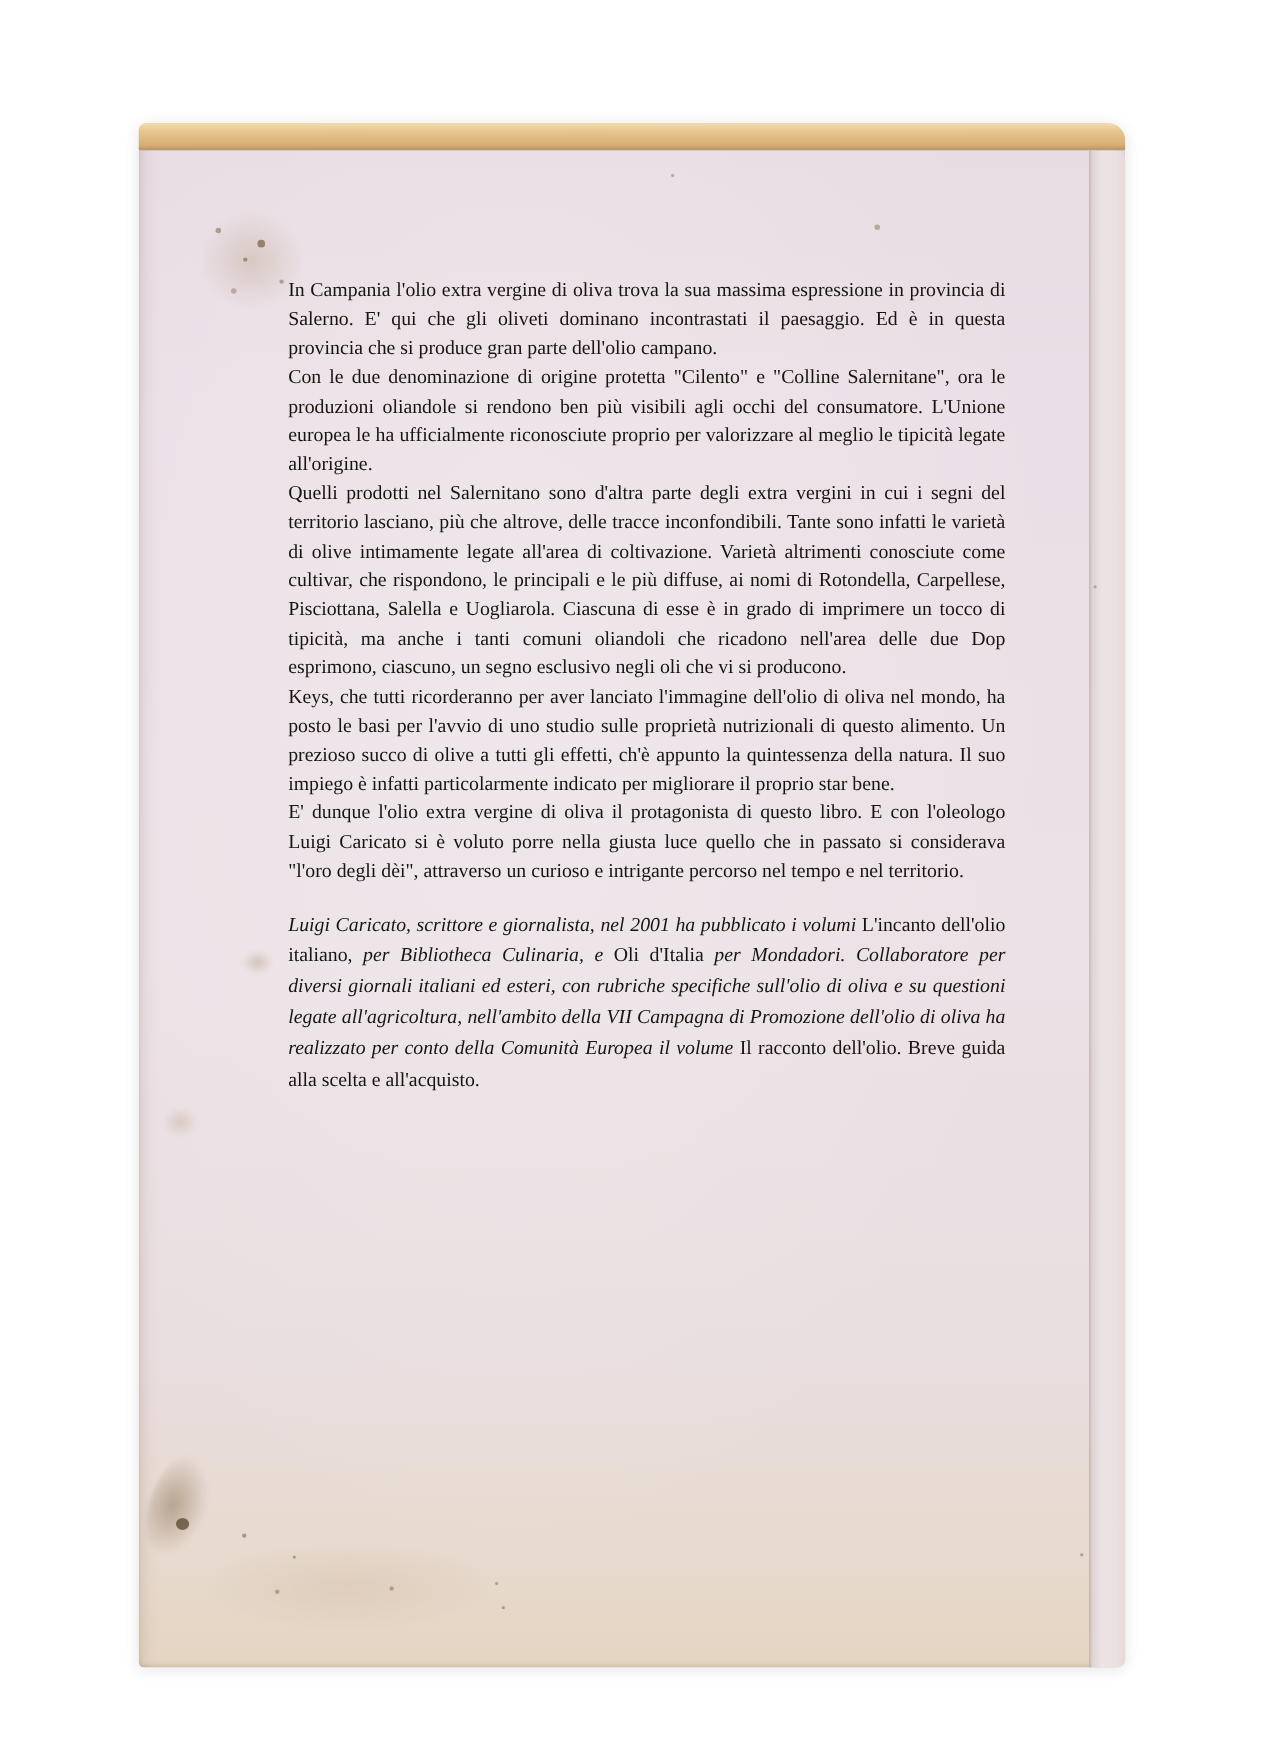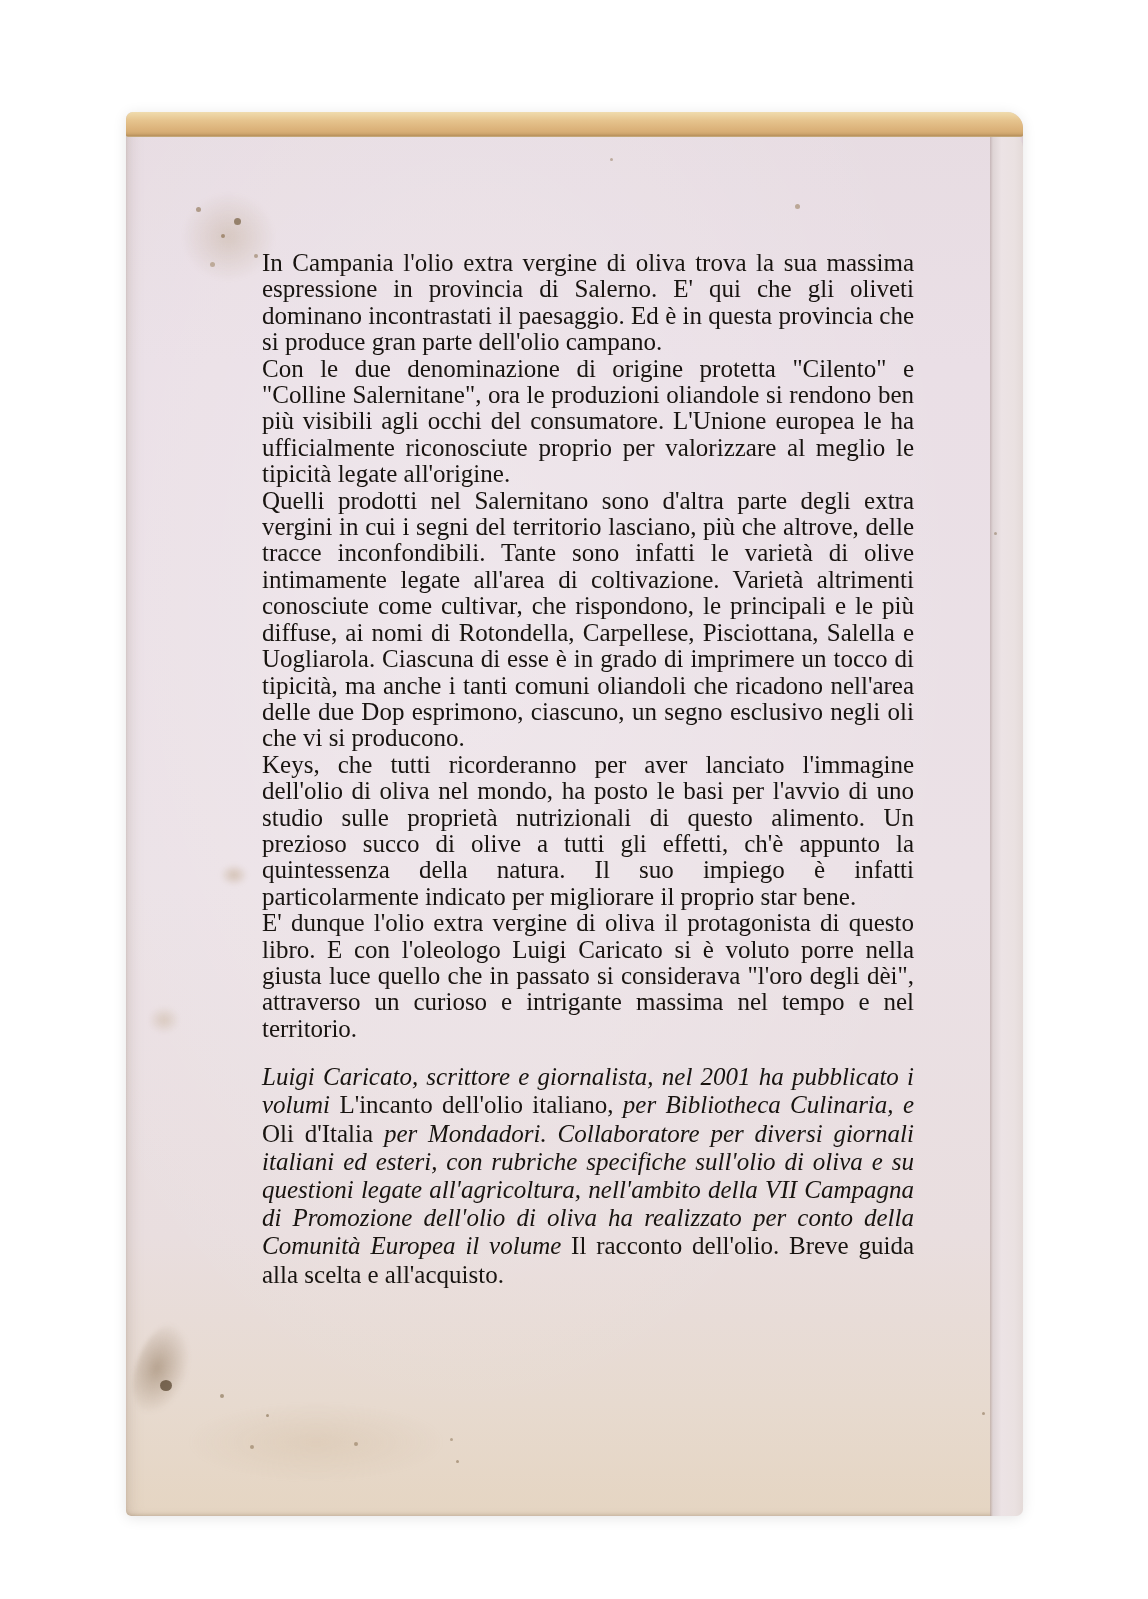--- a/index.html
+++ b/index.html
@@ -67,21 +67,21 @@
       #eae1e1 75%,
       #e4dad8 100%);
   }
   
   .text-block {
     position: absolute;
     left: 136px;
     top: 138px;
     width: 652px;
     color: #181410;
-    font-size: 25px;
+    font-size: 18px;
     line-height: 26.4px;
     text-align: justify;
     hyphens: auto;
     -webkit-hyphens: auto;
   }
   .text-block p { margin: 0; }
   .bio {
     margin-top: 21px !important;
     font-style: italic;
     line-height: 28.2px;
@@ -126,18 +126,18 @@
     <div class="speck" style="left:324px;top:1326px;width:3px;height:3px;background:rgba(110,85,50,0.4);"></div>
     <div class="blotch" style="left:60px;top:1290px;width:260px;height:80px;background:radial-gradient(ellipse, rgba(190,160,120,0.18), rgba(190,160,120,0) 70%);"></div>
     <div class="speck" style="left:856px;top:1300px;width:3px;height:3px;background:rgba(110,85,50,0.45);"></div>
     <div class="speck" style="left:868px;top:420px;width:3px;height:3px;background:rgba(110,85,50,0.4);"></div>
 
     <div class="text-block">
       <p>In Campania l'olio extra vergine di oliva trova la sua massima espressione in provincia di Salerno. E' qui che gli oliveti dominano incontrastati il paesaggio. Ed è in questa provincia che si produce gran parte dell'olio campano.</p>
       <p>Con le due denominazione di origine protetta "Cilento" e "Colline Salernitane", ora le produzioni oliandole si rendono ben più visibili agli occhi del consumatore. L'Unione europea le ha ufficialmente riconosciute proprio per valorizzare al meglio le tipicità legate all'origine.</p>
       <p>Quelli prodotti nel Salernitano sono d'altra parte degli extra vergini in cui i segni del territorio lasciano, più che altrove, delle tracce inconfondibili. Tante sono infatti le varietà di olive intimamente legate all'area di coltivazione. Varietà altrimenti conosciute come cultivar, che rispondono, le principali e le più diffuse, ai nomi di Rotondella, Carpellese, Pisciottana, Salella e Uogliarola. Ciascuna di esse è in grado di imprimere un tocco di tipicità, ma anche i tanti comuni oliandoli che ricadono nell'area delle due Dop esprimono, ciascuno, un segno esclusivo negli oli che vi si producono.</p>
       <p>Keys, che tutti ricorderanno per aver lanciato l'immagine dell'olio di oliva nel mondo, ha posto le basi per l'avvio di uno studio sulle proprietà nutrizionali di questo alimento. Un prezioso succo di olive a tutti gli effetti, ch'è appunto la quintessenza della natura. Il suo impiego è infatti particolarmente indicato per migliorare il proprio star bene.</p>
-      <p>E' dunque l'olio extra vergine di oliva il protagonista di questo libro. E con l'oleologo Luigi Caricato si è voluto porre nella giusta luce quello che in passato si considerava "l'oro degli dèi", attraverso un curioso e intrigante massima nel tempo e nel territorio.</p>
+      <p>E' dunque l'olio extra vergine di oliva il protagonista di questo libro. E con l'oleologo Luigi Caricato si è voluto porre nella giusta luce quello che in passato si considerava "l'oro degli dèi", attraverso un curioso e intrigante percorso nel tempo e nel territorio.</p>
       <p class="bio"><span class="it">Luigi Caricato, scrittore e giornalista, nel 2001 ha pubblicato i volumi </span><span class="rm">L'incanto dell'olio italiano, </span><span class="it">per Bibliotheca Culinaria, e </span><span class="rm">Oli d'Italia </span><span class="it">per Mondadori. Collaboratore per diversi giornali italiani ed esteri, con rubriche specifiche sull'olio di oliva e su questioni legate all'agricoltura, nell'ambito della VII Campagna di Promozione dell'olio di oliva ha realizzato per conto della Comunità Europea il volume </span><span class="rm">Il racconto dell'olio. Breve guida alla scelta e all'acquisto.</span></p>
     </div>
 
   </div>
 </div>
 
 </body></html>

